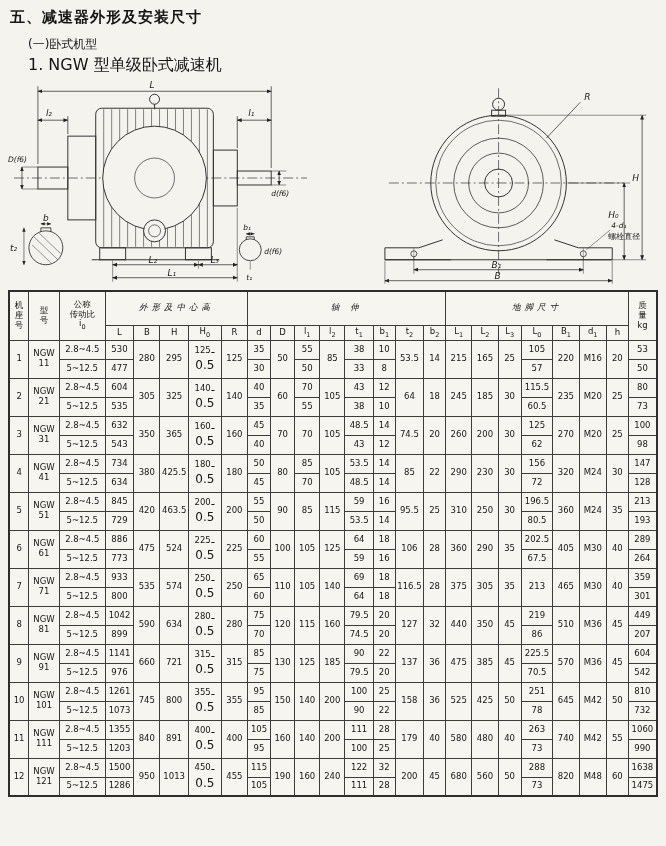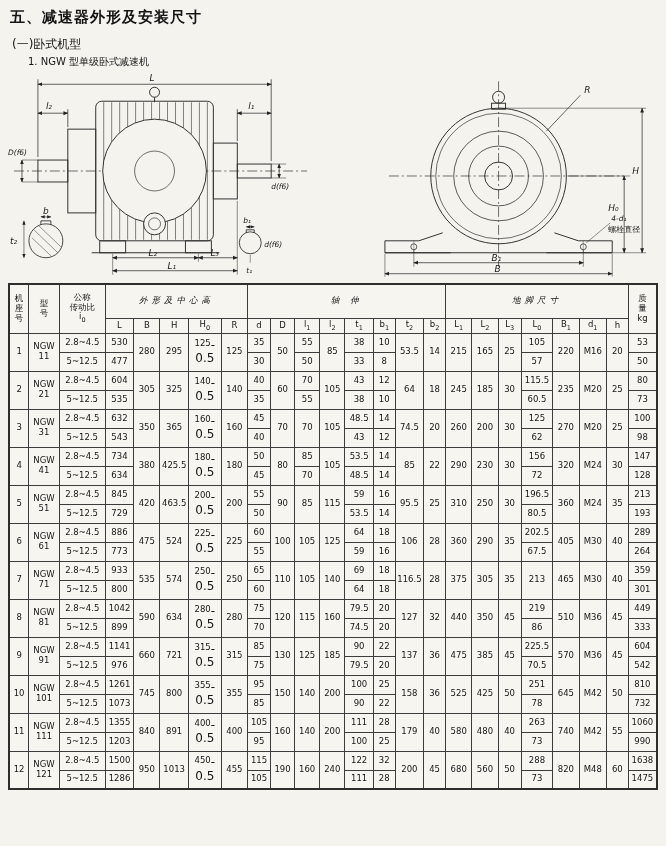--- a/index.html
+++ b/index.html
@@ -5,22 +5,22 @@
   html,body{margin:0;padding:0;}
   body{
     width:666px;height:846px;
     background:#f4f3ee;
     font-family:"DejaVu Sans","Liberation Sans",sans-serif;
     color:#151515;
     -webkit-font-smoothing:antialiased;
   }
   .page{padding:6px 8px 4px 8px;}
   .title{font-size:15px;font-weight:bold;letter-spacing:1px;margin:2px 0 9px 2px;}
-  .sub1{font-size:12px;margin:2px 0 2px 4px;}
-  .sub2{font-size:10px;margin:2px 0 0 20px;}
+  .sub1{font-size:12px;margin:2px 0 2px 20px;}
+  .sub2{font-size:16px;margin:2px 0 0 20px;}
   .drawings{display:flex;justify-content:space-between;align-items:flex-start;height:212px;margin:2px 0 0 0;}
   svg{display:block;}
   .dim{font-family:"DejaVu Sans",sans-serif;font-style:italic;font-size:9px;fill:#1a1a1a;}
   .dim.sm{font-size:7.5px;}
   .cjk{font-family:"DejaVu Sans",sans-serif;font-size:8px;fill:#1a1a1a;font-style:normal;}
   .caption{text-align:center;font-size:11px;margin:0 0 2px 0;}
   table{
     border-collapse:collapse;table-layout:fixed;width:650px;
     font-size:8.5px;background:#f6f5f0;border:2px solid #2e2e2e;margin:0 auto;
   }
@@ -500,21 +500,21 @@
           <td rowspan="2">45</td>
           <td>449</td>
         </tr>
         <tr>
           <td>5~12.5</td>
           <td>899</td>
           <td>70</td>
           <td>74.5</td>
           <td>20</td>
           <td>86</td>
-          <td>333</td>
+          <td>207</td>
         </tr>
         <tr>
           <td rowspan="2">9</td>
           <td rowspan="2">NGW<br>91</td>
           <td>2.8~4.5</td>
           <td>1141</td>
           <td rowspan="2">660</td>
           <td rowspan="2">721</td>
           <td rowspan="2">315<sub class="tol">-0.5</sub></td>
           <td rowspan="2">315</td>

